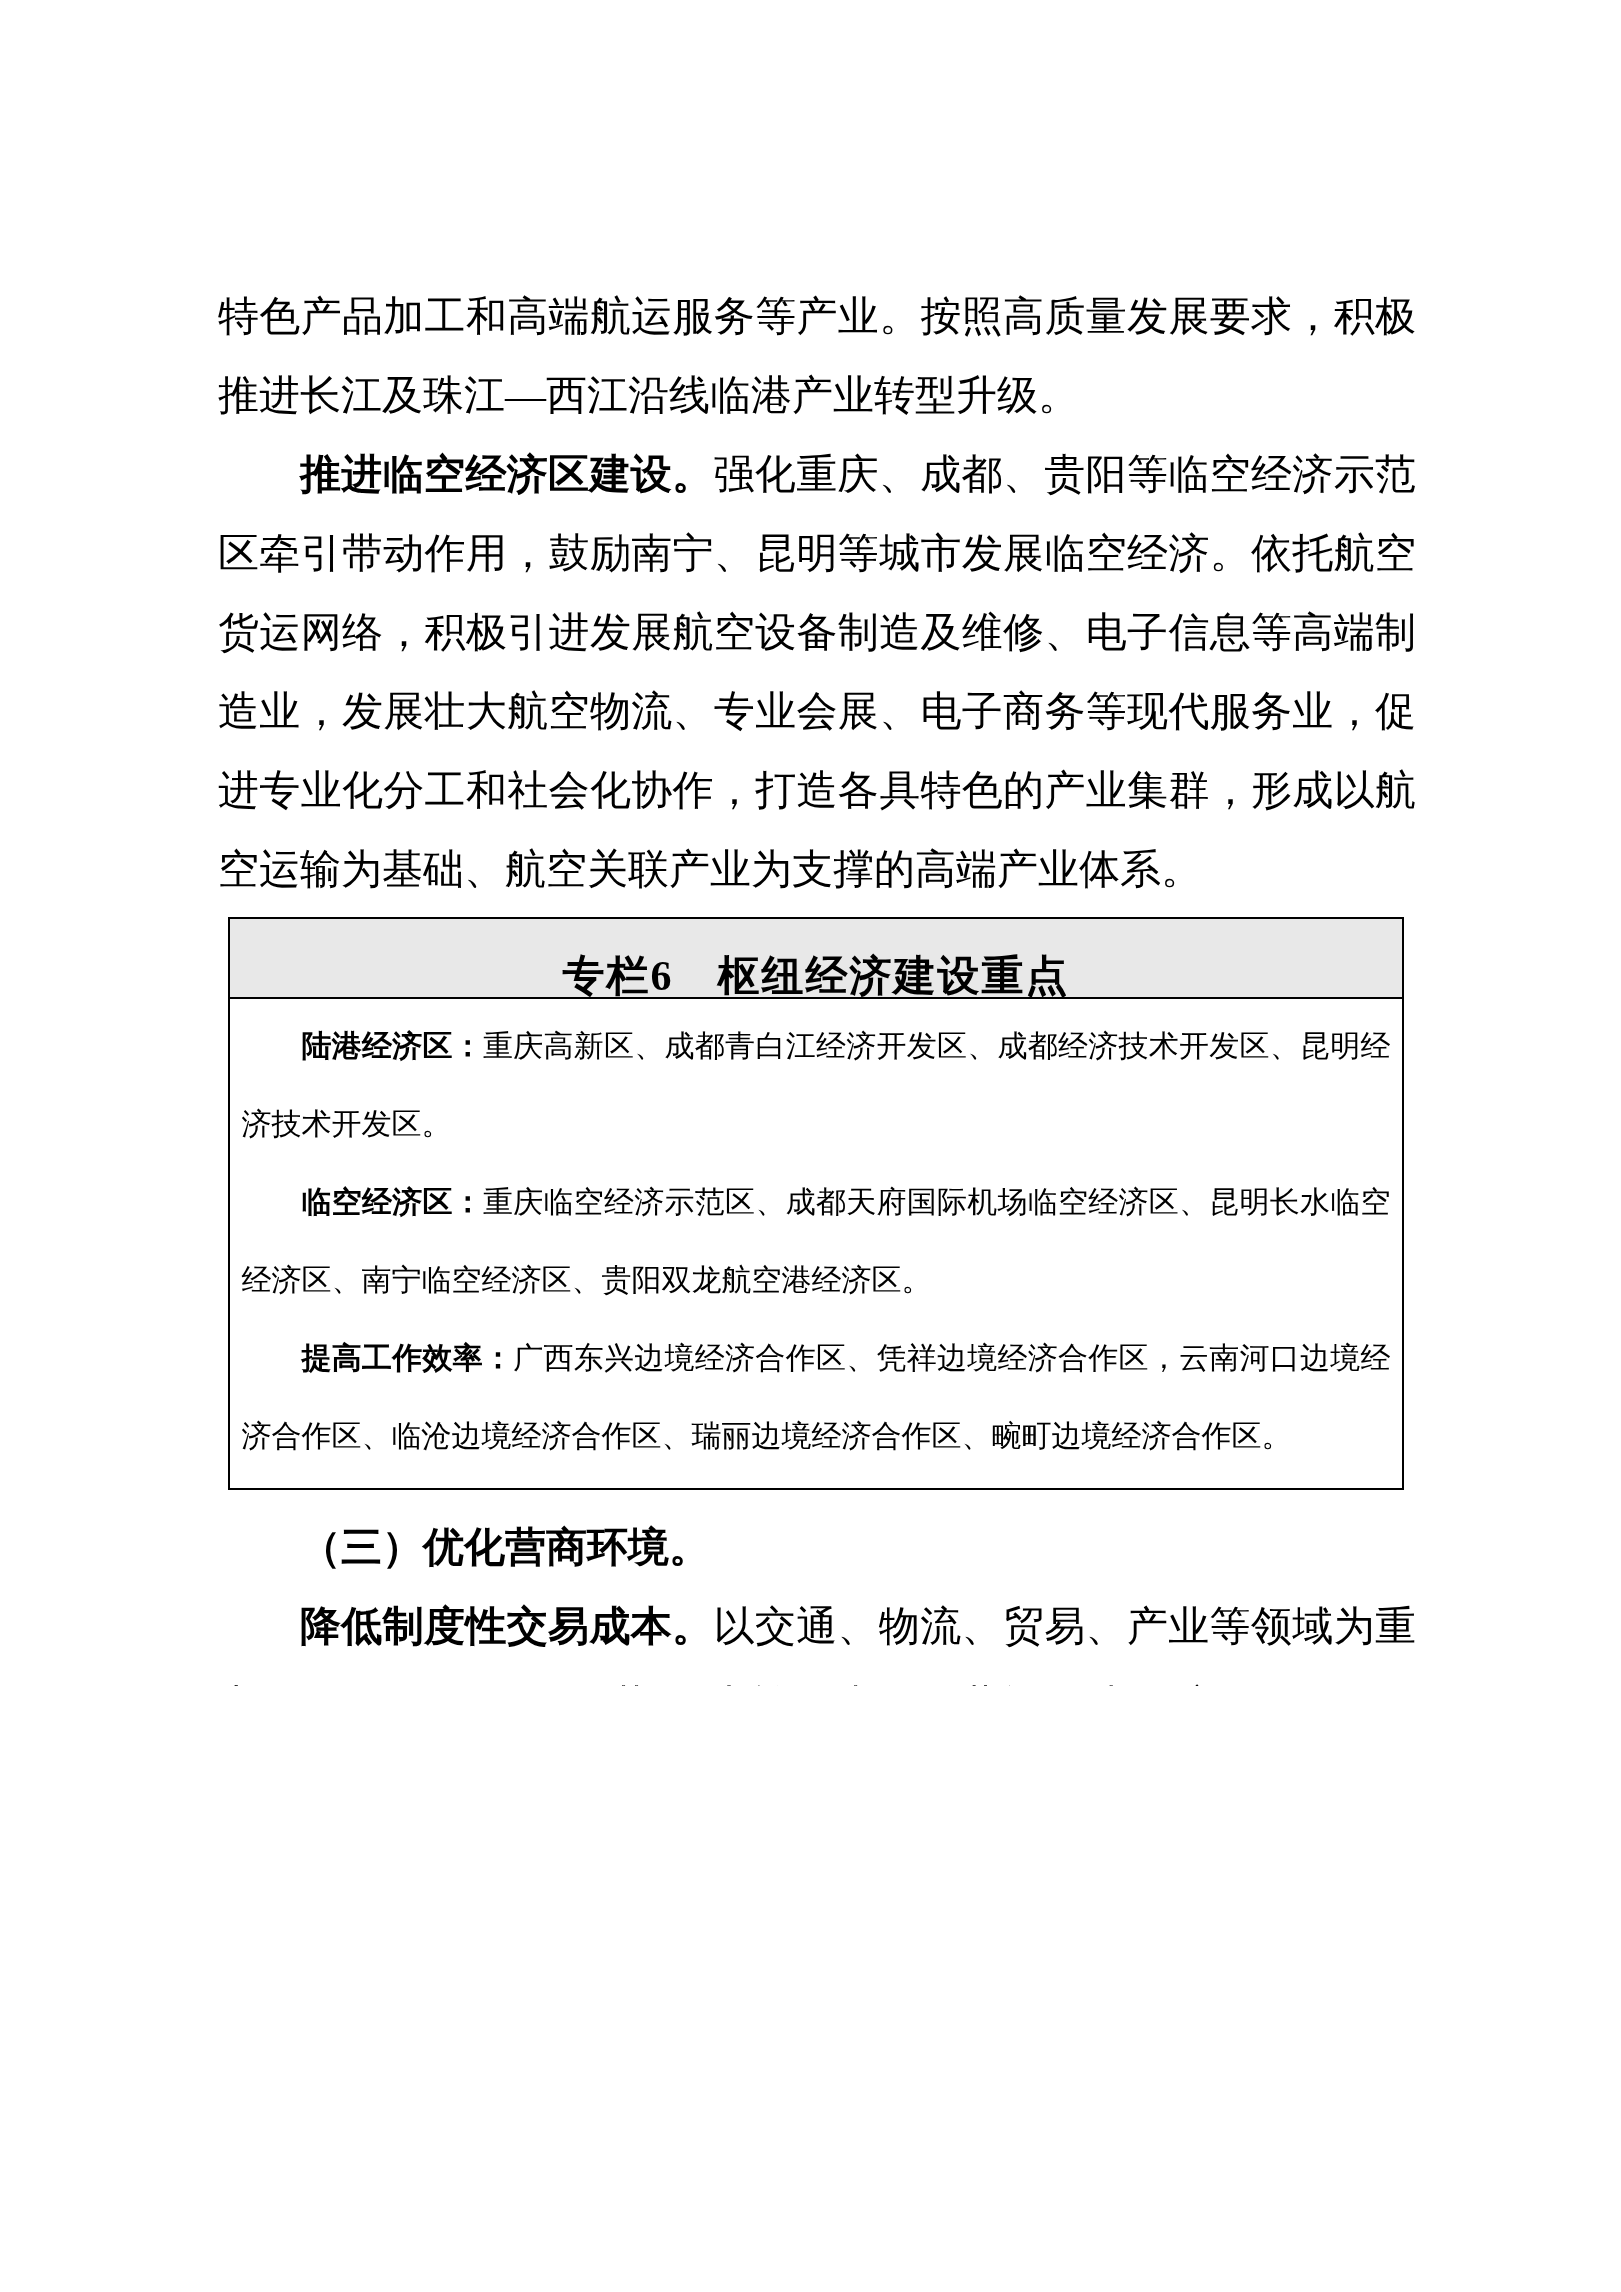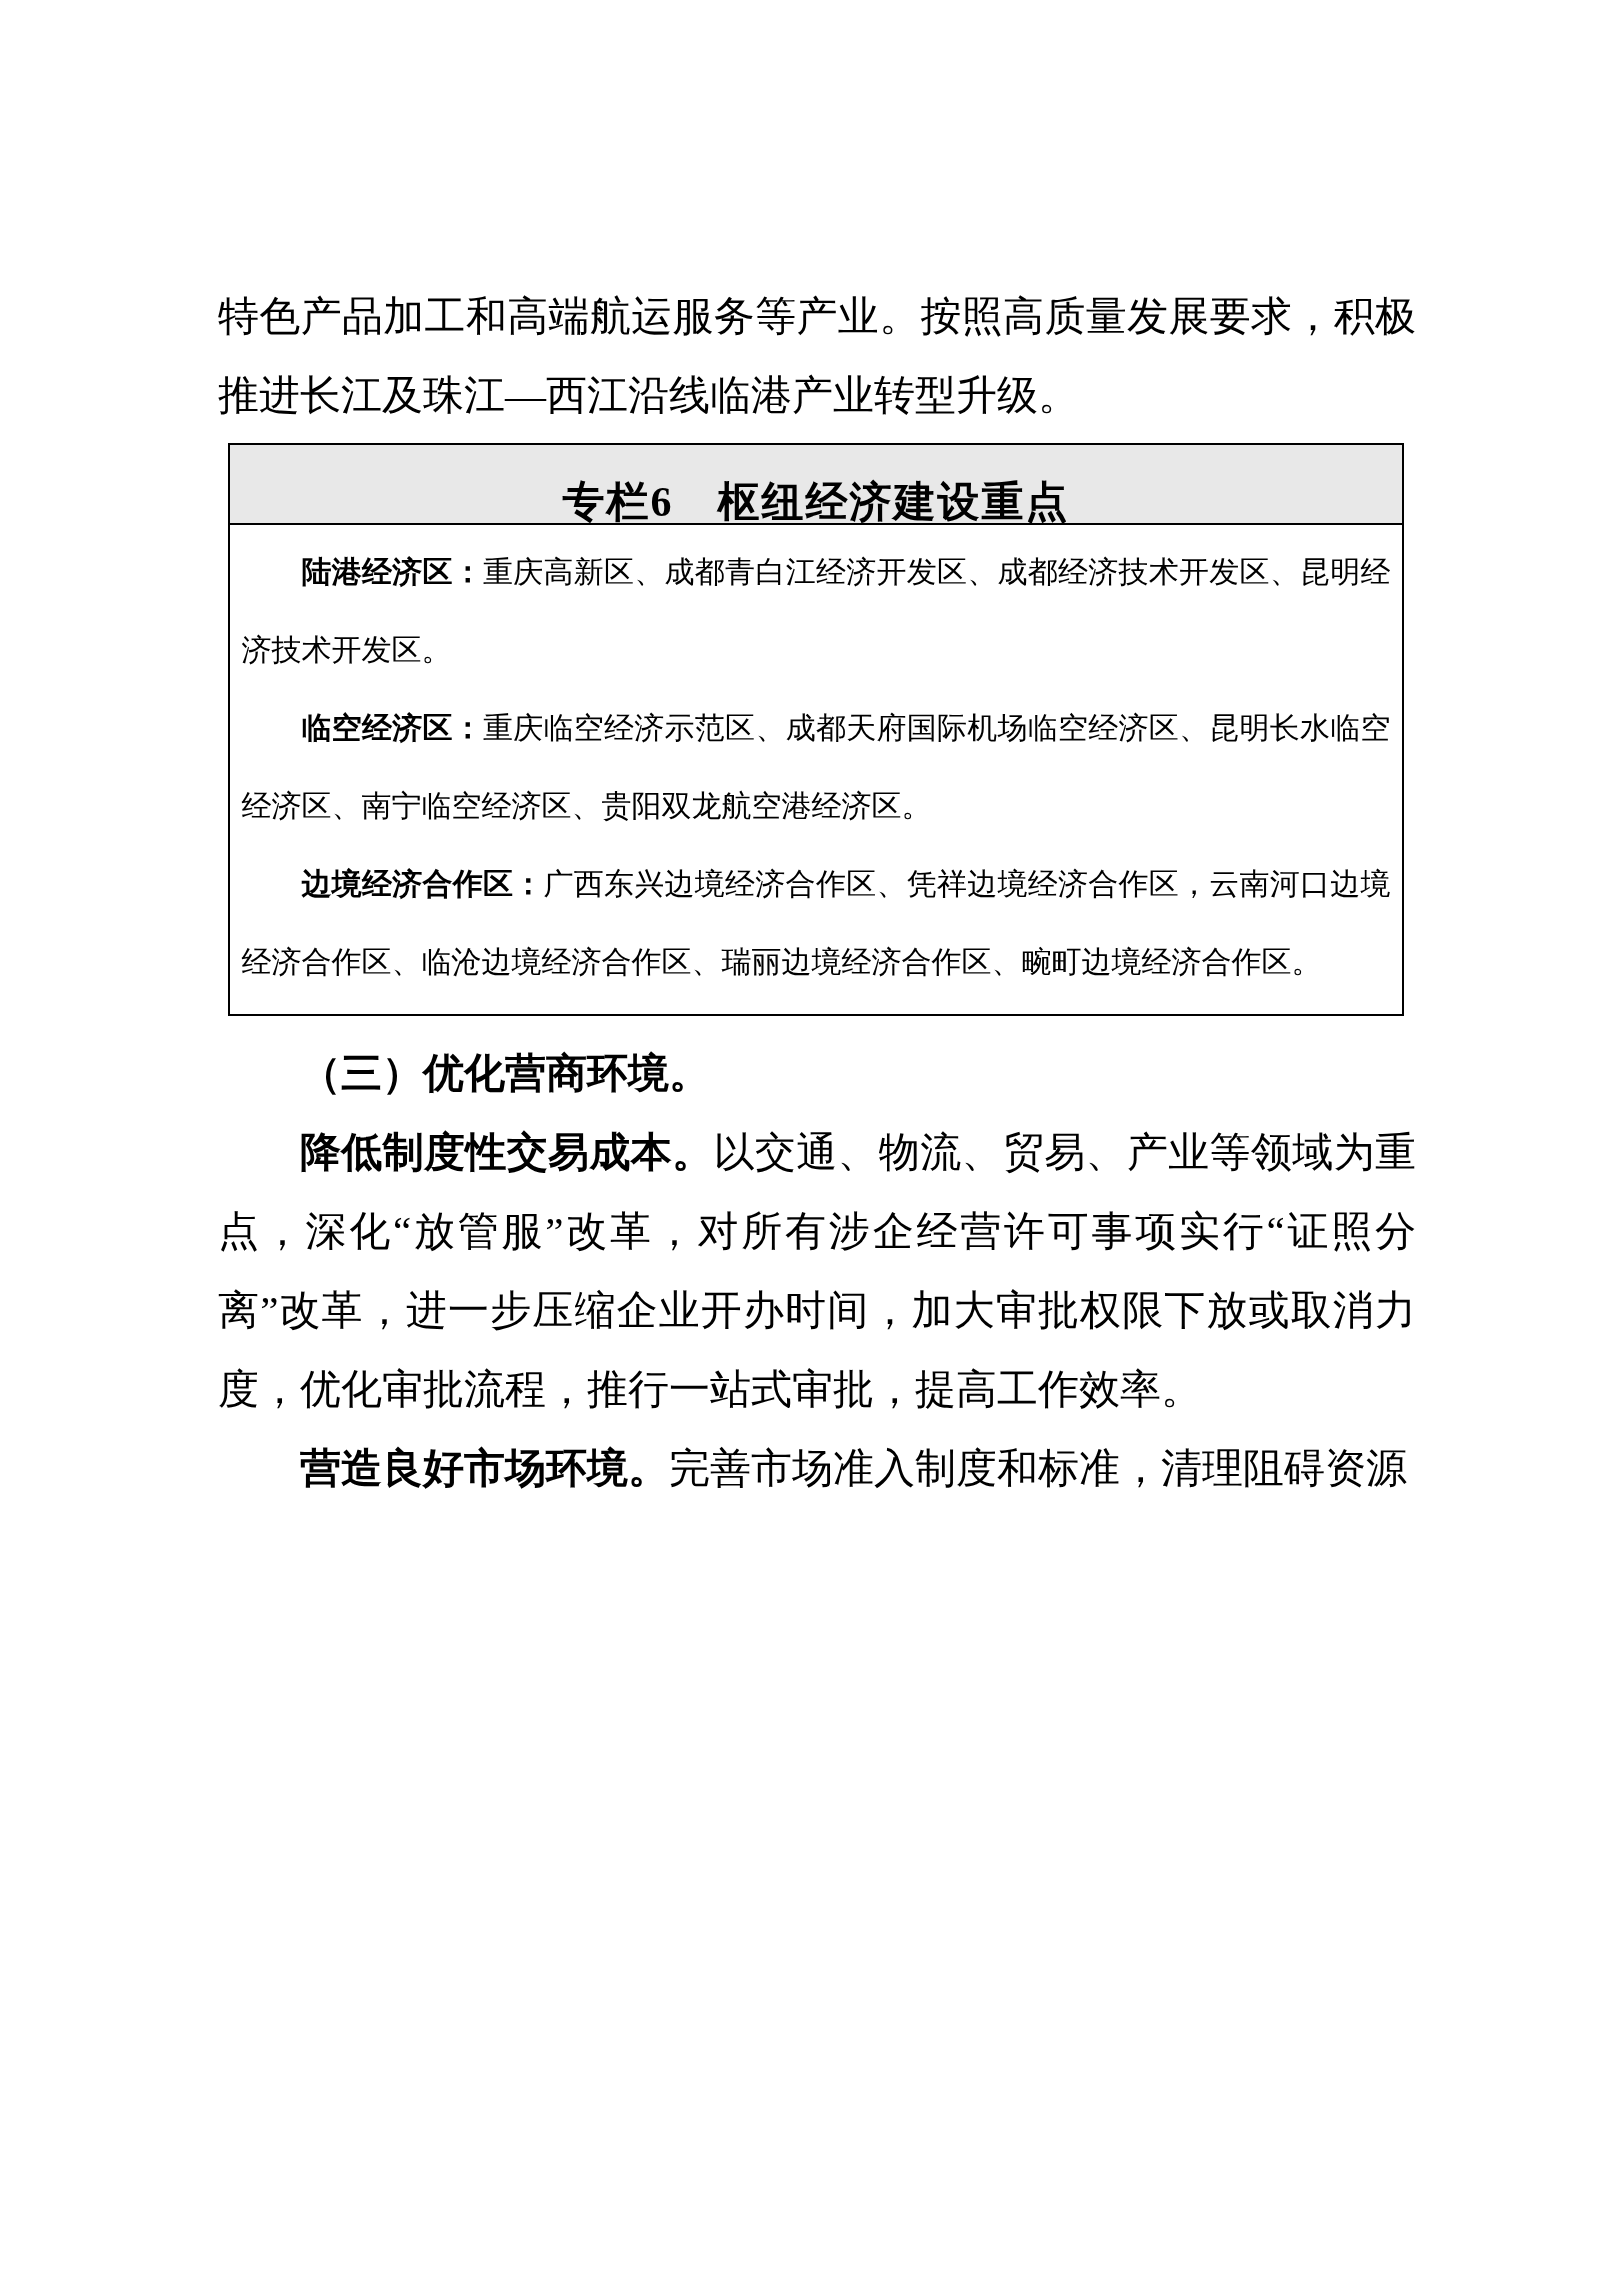--- a/index.html
+++ b/index.html
@@ -67,30 +67,31 @@
 </style>
 </head>
 <body>
 
 <div class="page">
 
   <div class="content">
 
     <div>
         <p class="body-para"><span>特色产品加工和高端航运服务等产业。按照高质量发展要求，积极推进长江及珠江—西江沿线临港产业转型升级。</span></p>
+        <p class="body-para indent"><b>推进临空经济区建设。</b><span>强化重庆、成都、贵阳等临空经济示范区牵引带动作用，鼓励南宁、昆明等城市发展临空经济。依托航空货运网络，积极引进发展航空设备制造及维修、电子信息等高端制造业，发展壮大航空物流、专业会展、电子商务等现代服务业，促进专业化分工和社会化协作，打造各具特色的产业集群，形成以航空运输为基础、航空关联产业为支撑的高端产业体系。</span></p>
       </div>
 
     <div class="panel">
       <div class="panel-header">
         <span class="panel-title">专栏6　枢纽经济建设重点</span>
       </div>
       <div class="panel-body">
           <p><b>陆港经济区：</b><span>重庆高新区、成都青白江经济开发区、成都经济技术开发区、昆明经济技术开发区。</span></p>
           <p><b>临空经济区：</b><span>重庆临空经济示范区、成都天府国际机场临空经济区、昆明长水临空经济区、南宁临空经济区、贵阳双龙航空港经济区。</span></p>
-          <p><b>边境经济合作区：</b><span>广西东兴边境经济合作区、凭祥边境经济合作区，云南河口边境经济合作区、临沧边境经济合作区、瑞丽边境经济合作区、畹町边境经济合作区。</span></p>
+          <p><b>提高工作效率：</b><span>广西东兴边境经济合作区、凭祥边境经济合作区，云南河口边境经济合作区、临沧边境经济合作区、瑞丽边境经济合作区、畹町边境经济合作区。</span></p>
         </div>
     </div>
 
     <div>
         <p class="body-para indent"><b>（三）优化营商环境。</b></p>
         <p class="body-para indent"><b>降低制度性交易成本。</b><span>以交通、物流、贸易、产业等领域为重点，深化“放管服”改革，对所有涉企经营许可事项实行“证照分离”改革，进一步压缩企业开办时间，加大审批权限下放或取消力度，优化审批流程，推行一站式审批，提高工作效率。</span></p>
         <p class="body-para indent"><b>营造良好市场环境。</b><span>完善市场准入制度和标准，清理阻碍资源</span></p>
       </div>
 
   </div>

